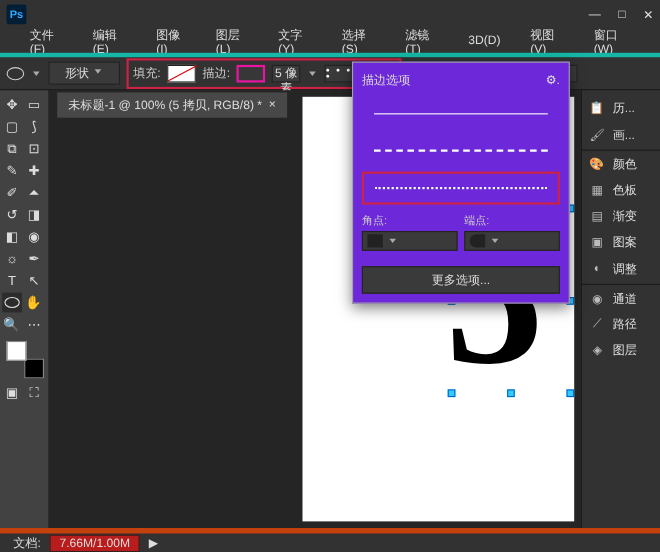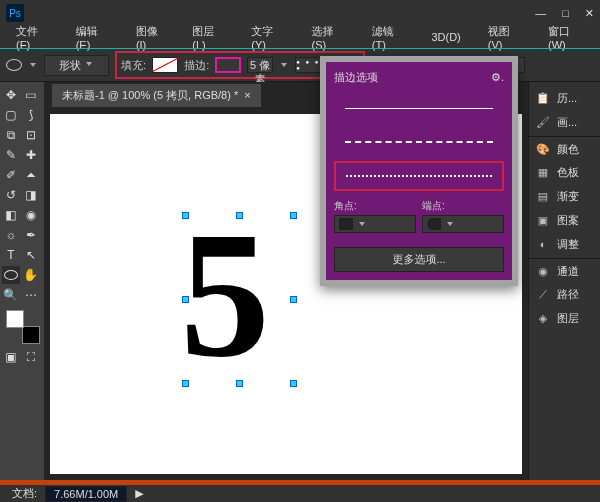--- a/index.html
+++ b/index.html
@@ -1,22 +1,22 @@
 <!DOCTYPE html>
 <html><head>
 <meta charset="utf-8">
 <style>
 *{margin:0;padding:0;box-sizing:border-box;font-family:"Microsoft YaHei",sans-serif;font-size:11px;color:#ddd;user-select:none}
 body{background:#323232;width:600px;height:502px;overflow:hidden;position:relative}
 .titlebar{height:26px;background:#323232;display:flex;align-items:center;padding:0 6px}
-.ps-logo{width:18px;height:18px;background:#001e36;color:#31a8ff;font-weight:normal;font-size:10px;display:flex;align-items:center;justify-content:center;border-radius:2px;}
+.ps-logo{width:18px;height:18px;background:#001e36;color:#31a8ff;font-weight:bold;font-size:10px;display:flex;align-items:center;justify-content:center;border-radius:2px;}
 .winbtns{margin-left:auto;display:flex;gap:16px;color:#ccc;font-size:11px}
-.menubar{height:22px;display:flex;align-items:center;padding:0 10px;gap:15px}
+.menubar{height:22px;display:flex;align-items:center;padding:0 21px;gap:15px}
 .menubar span{padding:2px 6px}
-.optbar{height:34px;border-top:1px solid #14b8a6;border-bottom:1px solid #1a1a1a;display:flex;align-items:center;padding:0 6px;gap:6px;position:relative}
+.optbar{height:34px;border-top:4px solid #14b8a6;border-bottom:1px solid #1a1a1a;display:flex;align-items:center;padding:0 6px;gap:6px;position:relative}
 .hi-group{border:2px solid #cc2244;padding:2px 4px;display:flex;align-items:center;gap:6px;height:28px}
 .ellipse-icon{width:16px;height:12px;border:1px solid #ccc;border-radius:50%;display:inline-block}
 .drop{width:10px;height:10px;display:inline-block;position:relative}
 .drop::after{content:"";position:absolute;left:2px;top:3px;border-left:3px solid transparent;border-right:3px solid transparent;border-top:4px solid #aaa}
 .shape-sel{background:#3a3a3a;padding:2px 14px;border:1px solid #222}
 .swatch-none{width:26px;height:16px;background:#fff;position:relative;border:1px solid #222}
 .swatch-none::after{content:"";position:absolute;left:-2px;top:6px;width:30px;height:1px;background:#d00;transform:rotate(-28deg)}
 .swatch-stroke{width:26px;height:16px;background:#373737;border:2px solid #e815a3}
 .wbox{width:26px;height:16px;border:1px solid #222;background:#3a3a3a;text-align:center;line-height:14px}
 .dash-prev{width:48px;height:16px;border:1px solid #222;background:#3a3a3a;display:flex;align-items:center;justify-content:center}
@@ -26,46 +26,46 @@
 .search-ic{width:14px;height:14px;border:1.5px solid #ccc;border-radius:50%;position:relative}
 .search-ic::after{content:"";position:absolute;width:5px;height:1.5px;background:#ccc;right:-4px;bottom:-1px;transform:rotate(45deg)}
 .content{display:flex;height:398px}
 .tools{width:44px;background:#424242;display:flex;flex-wrap:wrap;padding:4px 2px;gap:2px;align-content:flex-start}
 .tool{width:18px;height:18px;display:flex;align-items:center;justify-content:center;color:#ddd;font-size:12px}
 .tool.sel{background:#2c2c2c}
 .tool-ellipse{border:1.5px solid #ddd;border-radius:50%;width:14px;height:10px}
 .fgbg{position:relative;width:36px;height:36px;margin-top:4px;margin-left:4px}
 .bg-sw{position:absolute;right:2px;bottom:2px;width:18px;height:18px;background:#000;border:1px solid #888}
 .fg-sw{position:absolute;left:0;top:0;width:18px;height:18px;background:#fff;border:1px solid #888}
-.canvas-area{flex:1;background:#252525;position:relative;display:flex;flex-direction:column}
+.canvas-area{flex:1;background:#252525;position:relative;display:flex;}
 .tabbar{height:26px;display:flex;align-items:center;padding:0 8px}
 .doctab{background:#484848;padding:4px 10px;display:flex;align-items:center;gap:6px}
 .canvas{flex:1;margin:6px;background:#fff;position:relative;min-width:0;overflow:hidden}
 .five{position:absolute;left:130px;top:100px;font-size:180px;font-weight:700;color:#000;font-family:Georgia,serif;line-height:.9}
 .handle{position:absolute;width:7px;height:7px;background:#3cf;border:1px solid #06c}
 .rpanels{width:72px;background:#323232;border-left:1px solid #1a1a1a;display:flex;flex-direction:column;gap:0;padding-top:4px}
 .rp-item{display:flex;align-items:center;gap:6px;padding:4px 6px;height:24px}
 .rp-item.sep{border-top:1px solid #1a1a1a;margin-top:2px;padding-top:6px}
 .rp-ic{width:16px;height:14px;display:flex;align-items:center;justify-content:center;color:#bbb}
-.stroke-pop{position:absolute;left:320px;top:56px;width:198px;background:#701a75;border:6px solid #a3a3a3;box-shadow:0 4px 12px rgba(0,0,0,.5);z-index:10;padding:8px}
+.stroke-pop{position:absolute;left:320px;top:56px;width:198px;background:#6d28d9;border:1px solid #a3a3a3;box-shadow:0 4px 12px rgba(0,0,0,.5);z-index:10;padding:8px}
 .stroke-pop .hdr{display:flex;align-items:center;justify-content:space-between;margin-bottom:8px;color:#ddd;font-size:12px}
 .line-opt{height:30px;border:1px solid transparent;margin:4px 0;display:flex;align-items:center;justify-content:center;padding:0 10px}
 .line-opt.red{border:2px solid #cc2244}
 .solid-line{width:100%;height:1px;background:#fff}
 .dash-line{width:100%;height:0;border-top:2px dashed #fff}
 .dot-line{width:100%;height:0;border-top:2px dotted #fff}
 .opt-row{display:flex;gap:6px;margin-top:8px}
 .opt-col{flex:1}
 .opt-col .lab{font-size:10px;color:#ccc;margin-bottom:2px;display:block}
 .opt-sel{display:flex;align-items:center;gap:4px;background:#3a3a3a;border:1px solid #222;padding:2px 4px}
 .cap-ic{width:14px;height:12px;background:#222;display:inline-block}
 .more-btn{text-align:center;padding:4px;margin-top:14px;background:#3a3a3a;border:1px solid #222}
 .arrow-red{position:absolute;color:#cc2244;font-size:22px;font-weight:bold}
 .statusbar{height:22px;background:#323232;border-top:5px solid #c2410c;display:flex;align-items:center;padding:0 12px;gap:8px;font-size:10px;color:#bbb}
-.stat-seg{background:#0f172a;padding:1px 8px;border:1px solid #222}
+.stat-seg{background:#b91c1c;padding:1px 8px;border:1px solid #222}
 </style>
 </head>
 <body>
 
 <div class="titlebar">
   <div class="ps-logo">Ps</div>
   <div class="winbtns">
     <span>—</span>
     <span>□</span>
     <span>✕</span>

